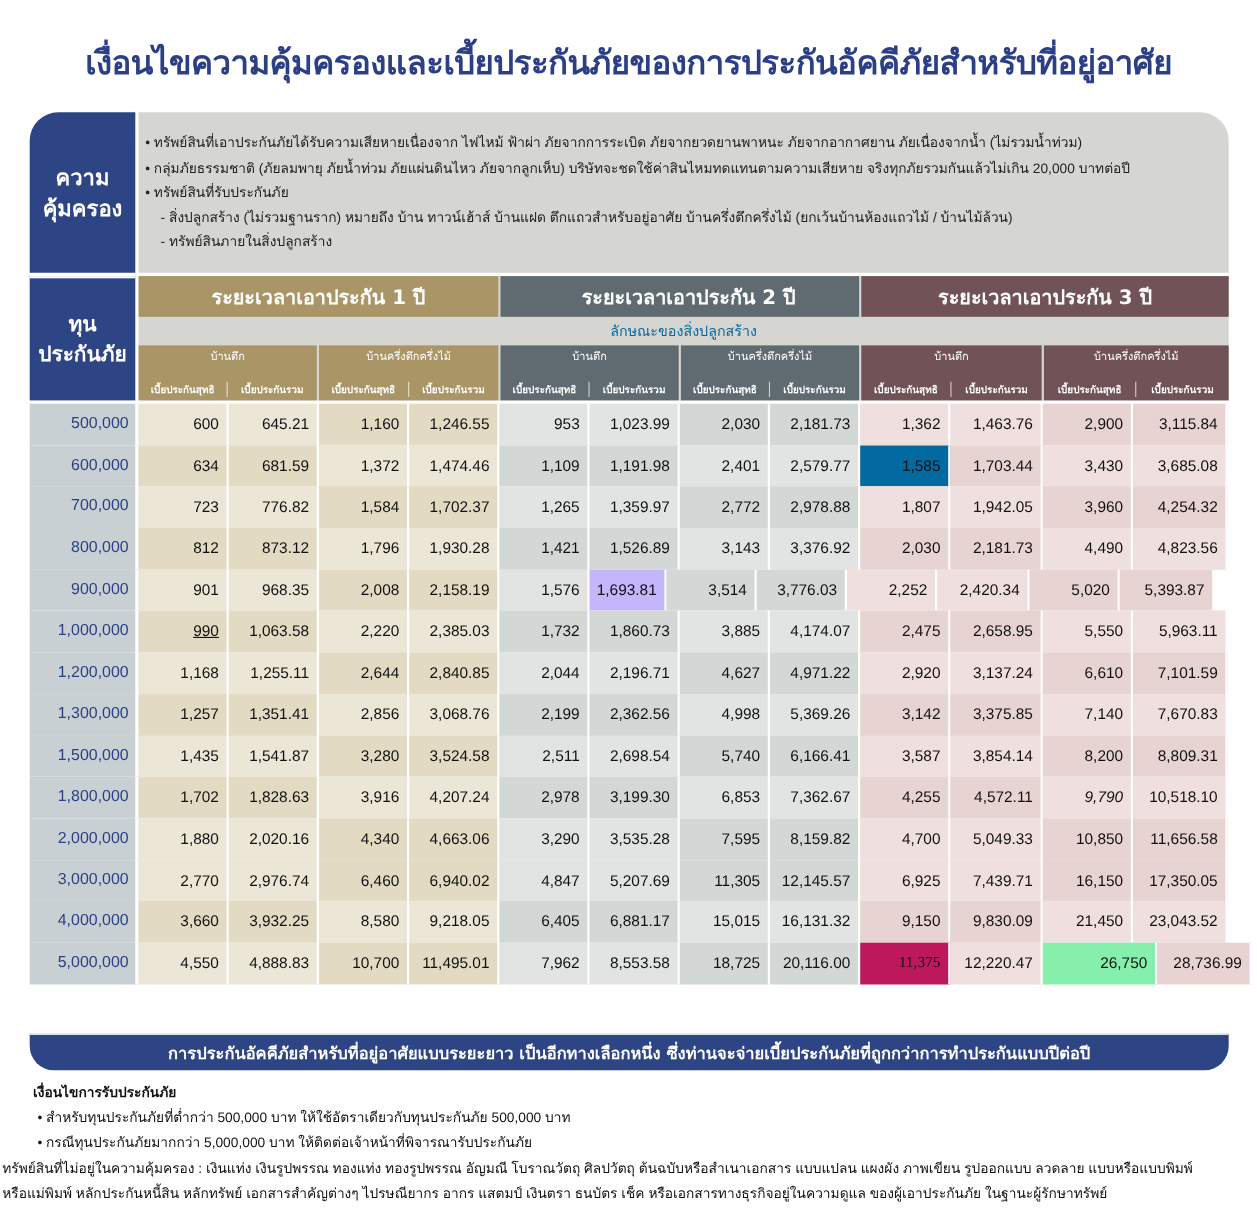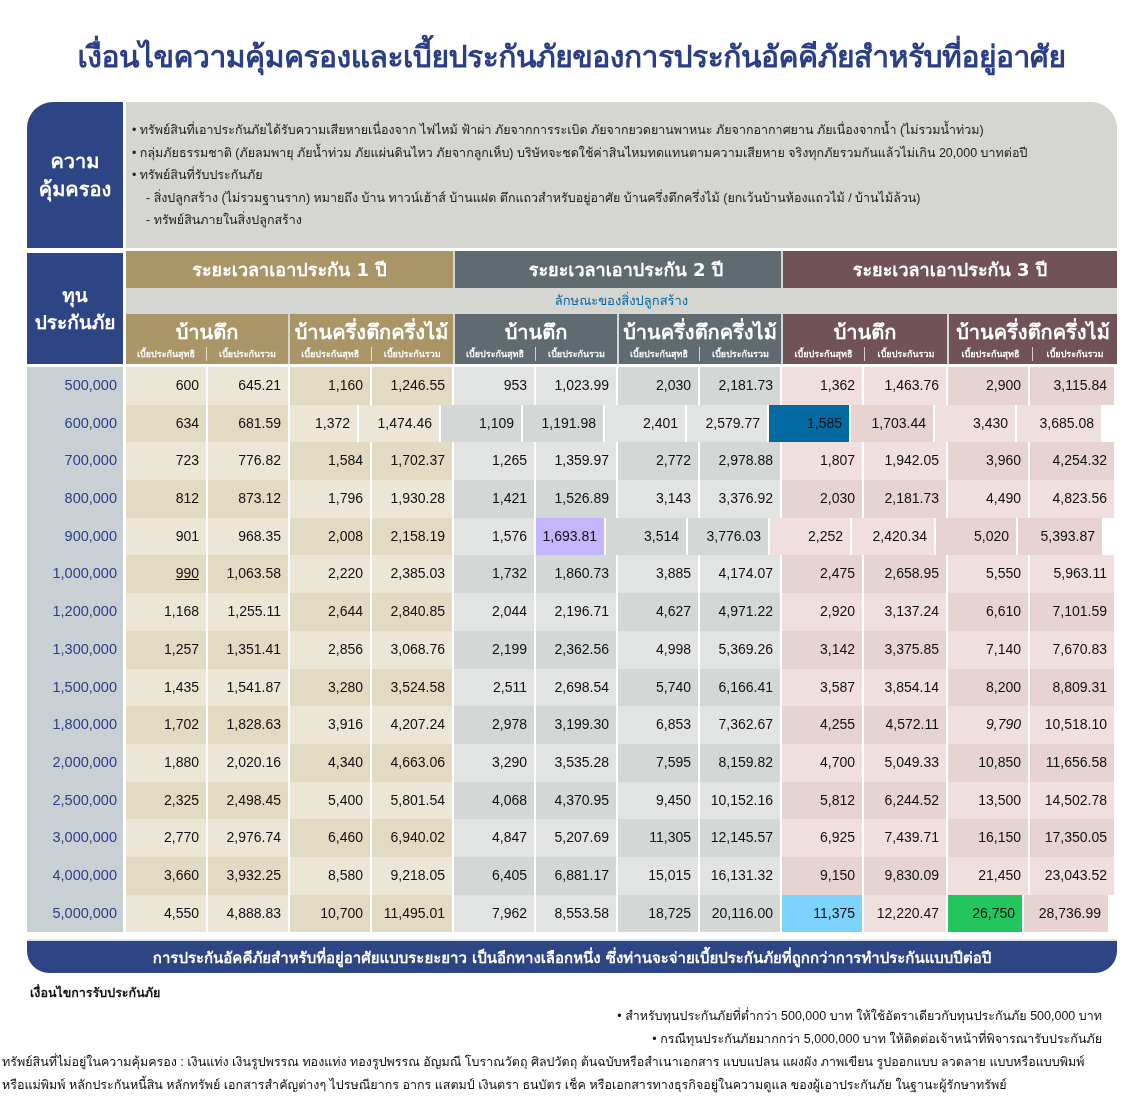--- a/index.html
+++ b/index.html
@@ -11,36 +11,36 @@
   .cov-box { position: absolute; left: 126px; top: 102px; width: 991px; height: 146px; background: #d5d5d1; border-top-right-radius: 26px; padding: 17px 0 0 6px; font-family: "Liberation Sans", sans-serif; font-size: 12.5px; color: #222; line-height: 22.5px; }
   .cov-box .b { display: block; white-space: nowrap; }
   .cov-box .sub { display: block; padding-left: 14px; white-space: nowrap; }
 
   
   .si-label { position: absolute; left: 27px; top: 251px; width: 96px; height: 113px; background: #2e4585; color: #fff; font-weight: bold; font-size: 19px; display: flex; flex-direction: column; justify-content: center; align-items: center; line-height: 27px; border-top: 2px solid #fff; }
   .grey-band { position: absolute; left: 126px; top: 251px; width: 991px; height: 113px; background: #d5d5d1; }
   .period { position: absolute; top: 251px; height: 37px; color: #fff; font-weight: bold; font-size: 18px; display: flex; align-items: center; justify-content: center; }
   .struct-label { position: absolute; left: 126px; top: 290px; width: 991px; height: 22px; text-align: center; font-family: "Liberation Sans", sans-serif; font-size: 13px; color: #0369a1; line-height: 22px; }
   .type-h { position: absolute; top: 314px; height: 50px; color: #fff; }
-  .type-h .t { position: absolute; top: 2px; left: 0; right: 0; text-align: center; font-weight: bold; font-size: 20px; }
+  .type-h .t { position: absolute; top: 2px; left: 0; right: 0; text-align: center; font-weight: normal; font-size: 10px; }
   .type-h .s { position: absolute; bottom: 3px; font-size: 9px; font-weight: bold; text-align: center; width: 50%; }
   .type-h .s.l { left: 0; border-right: 1px solid rgba(255,255,255,0.7); }
   .type-h .s.r { right: 0; }
 
   
   .tbl { position: absolute; left: 27px; top: 367px; }
   .row { display: flex; height: 37.7px; }
   .cell { height: 37.7px; line-height: 37.7px; text-align: right; font-family: "Liberation Sans", sans-serif; font-size: 14px; padding-right: 7px; border-right: 2px solid #fff; }
   .cell.si { width: 99px; background: #c9d0d3; color: #2b3f86; font-size: 14.5px; padding-right: 6px; border-right: 3px solid #fff; }
 
   .bottom-banner { position: absolute; left: 27px; top: 939px; width: 1090px; height: 34px; background: #2e4585; border-radius: 0 0 22px 22px; color: #fff; font-weight: bold; font-size: 15px; text-align: center; line-height: 34px; border-top: 2px solid #dde3ea; }
 
   .cond { position: absolute; left: 30px; top: 982px; font-family: "Liberation Sans", sans-serif; font-size: 12.5px; color: #111; line-height: 23px; }
   .cond .h { font-weight: bold; }
-  .cond .bl { padding-left: 4px; text-align: right; }
+  .cond .bl { padding-left: 4px; }
   .cond .para { margin-left: -28px; width: 1100px; line-height: 23px; margin-top: 0px; }
 </style>
 </head>
 <body>
 
 <div class="title">เงื่อนไขความคุ้มครองและเบี้ยประกันภัยของการประกันอัคคีภัยสำหรับที่อยู่อาศัย</div>
 
 <div class="cov-label">
   <span>ความ</span>
   <span>คุ้มครอง</span>
@@ -109,21 +109,21 @@
       <div class="cell" style="width: 82px; background: rgb(211, 216, 214);">2,181.73</div>
       <div class="cell" style="width: 82px; background: rgb(239, 223, 222);">1,362</div>
       <div class="cell" style="width: 84px; background: rgb(239, 223, 222);">1,463.76</div>
       <div class="cell" style="width: 82px; background: rgb(231, 211, 210);">2,900</div>
       <div class="cell" style="width: 86px; background: rgb(231, 211, 210);">3,115.84</div>
     </div>
     <div class="row">
       <div class="cell si" style="width: 99px;">600,000</div>
       <div class="cell" style="width: 82px; background: rgb(227, 218, 195);">634</div>
       <div class="cell" style="width: 82px; background: rgb(227, 218, 195);">681.59</div>
-      <div class="cell" style="width: 69px; background: rgb(236, 230, 214);">1,372</div>
+      <div class="cell" style="width: 82px; background: rgb(236, 230, 214);">1,372</div>
       <div class="cell" style="width: 82px; background: rgb(236, 230, 214);">1,474.46</div>
       <div class="cell" style="width: 82px; background: rgb(211, 216, 214);">1,109</div>
       <div class="cell" style="width: 82px; background: rgb(211, 216, 214);">1,191.98</div>
       <div class="cell" style="width: 82px; background: rgb(226, 228, 227);">2,401</div>
       <div class="cell" style="width: 82px; background: rgb(226, 228, 227);">2,579.77</div>
       <div class="cell" style="width: 82px; background: #0369a1;">1,585</div>
       <div class="cell" style="width: 84px; background: rgb(231, 211, 210);">1,703.44</div>
       <div class="cell" style="width: 82px; background: rgb(239, 223, 222);">3,430</div>
       <div class="cell" style="width: 86px; background: rgb(239, 223, 222);">3,685.08</div>
     </div>
@@ -256,35 +256,20 @@
       <div class="cell" style="width: 82px; background: rgb(226, 228, 227);">3,290</div>
       <div class="cell" style="width: 82px; background: rgb(226, 228, 227);">3,535.28</div>
       <div class="cell" style="width: 82px; background: rgb(211, 216, 214);">7,595</div>
       <div class="cell" style="width: 82px; background: rgb(211, 216, 214);">8,159.82</div>
       <div class="cell" style="width: 82px; background: rgb(239, 223, 222);">4,700</div>
       <div class="cell" style="width: 84px; background: rgb(239, 223, 222);">5,049.33</div>
       <div class="cell" style="width: 82px; background: rgb(231, 211, 210);">10,850</div>
       <div class="cell" style="width: 86px; background: rgb(231, 211, 210);">11,656.58</div>
     </div>
     <div class="row">
-      <div class="cell si" style="width: 99px;">2,500,000</div>
-      <div class="cell" style="width: 82px; background: rgb(227, 218, 195);">2,325</div>
-      <div class="cell" style="width: 82px; background: rgb(227, 218, 195);">2,498.45</div>
-      <div class="cell" style="width: 82px; background: rgb(236, 230, 214);">5,400</div>
-      <div class="cell" style="width: 82px; background: rgb(236, 230, 214);">5,801.54</div>
-      <div class="cell" style="width: 82px; background: rgb(211, 216, 214);">4,068</div>
-      <div class="cell" style="width: 82px; background: rgb(211, 216, 214);">4,370.95</div>
-      <div class="cell" style="width: 82px; background: rgb(226, 228, 227);">9,450</div>
-      <div class="cell" style="width: 82px; background: rgb(226, 228, 227);">10,152.16</div>
-      <div class="cell" style="width: 82px; background: rgb(231, 211, 210);">5,812</div>
-      <div class="cell" style="width: 84px; background: rgb(231, 211, 210);">6,244.52</div>
-      <div class="cell" style="width: 82px; background: rgb(239, 223, 222);">13,500</div>
-      <div class="cell" style="width: 86px; background: rgb(239, 223, 222);">14,502.78</div>
-    </div>
-    <div class="row">
       <div class="cell si" style="width: 99px;">3,000,000</div>
       <div class="cell" style="width: 82px; background: rgb(236, 230, 214);">2,770</div>
       <div class="cell" style="width: 82px; background: rgb(236, 230, 214);">2,976.74</div>
       <div class="cell" style="width: 82px; background: rgb(227, 218, 195);">6,460</div>
       <div class="cell" style="width: 82px; background: rgb(227, 218, 195);">6,940.02</div>
       <div class="cell" style="width: 82px; background: rgb(226, 228, 227);">4,847</div>
       <div class="cell" style="width: 82px; background: rgb(226, 228, 227);">5,207.69</div>
       <div class="cell" style="width: 82px; background: rgb(211, 216, 214);">11,305</div>
       <div class="cell" style="width: 82px; background: rgb(211, 216, 214);">12,145.57</div>
       <div class="cell" style="width: 82px; background: rgb(239, 223, 222);">6,925</div>
@@ -310,23 +295,23 @@
     <div class="row">
       <div class="cell si" style="width: 99px;">5,000,000</div>
       <div class="cell" style="width: 82px; background: rgb(236, 230, 214);">4,550</div>
       <div class="cell" style="width: 82px; background: rgb(236, 230, 214);">4,888.83</div>
       <div class="cell" style="width: 82px; background: rgb(227, 218, 195);">10,700</div>
       <div class="cell" style="width: 82px; background: rgb(227, 218, 195);">11,495.01</div>
       <div class="cell" style="width: 82px; background: rgb(226, 228, 227);">7,962</div>
       <div class="cell" style="width: 82px; background: rgb(226, 228, 227);">8,553.58</div>
       <div class="cell" style="width: 82px; background: rgb(211, 216, 214);">18,725</div>
       <div class="cell" style="width: 82px; background: rgb(211, 216, 214);">20,116.00</div>
-      <div class="cell" style="width: 82px; background: #7dd3fc;">11,375</div>
+      <div class="cell" style="width: 82px; background: #be185d; font-family: Liberation Serif, serif;">11,375</div>
       <div class="cell" style="width: 84px; background: rgb(239, 223, 222);">12,220.47</div>
-      <div class="cell" style="width: 76px; background: #22c55e;">26,750</div>
+      <div class="cell" style="width: 104px; background: #86efac;">26,750</div>
       <div class="cell" style="width: 86px; background: rgb(231, 211, 210);">28,736.99</div>
     </div>
   </div>
 
 <div class="bottom-banner">การประกันอัคคีภัยสำหรับที่อยู่อาศัยแบบระยะยาว เป็นอีกทางเลือกหนึ่ง ซึ่งท่านจะจ่ายเบี้ยประกันภัยที่ถูกกว่าการทำประกันแบบปีต่อปี</div>
 
 <div class="cond">
   <div class="h">เงื่อนไขการรับประกันภัย</div>
   <div class="bl">• สำหรับทุนประกันภัยที่ต่ำกว่า 500,000 บาท ให้ใช้อัตราเดียวกับทุนประกันภัย 500,000 บาท</div>
   <div class="bl">• กรณีทุนประกันภัยมากกว่า 5,000,000 บาท ให้ติดต่อเจ้าหน้าที่พิจารณารับประกันภัย</div>

